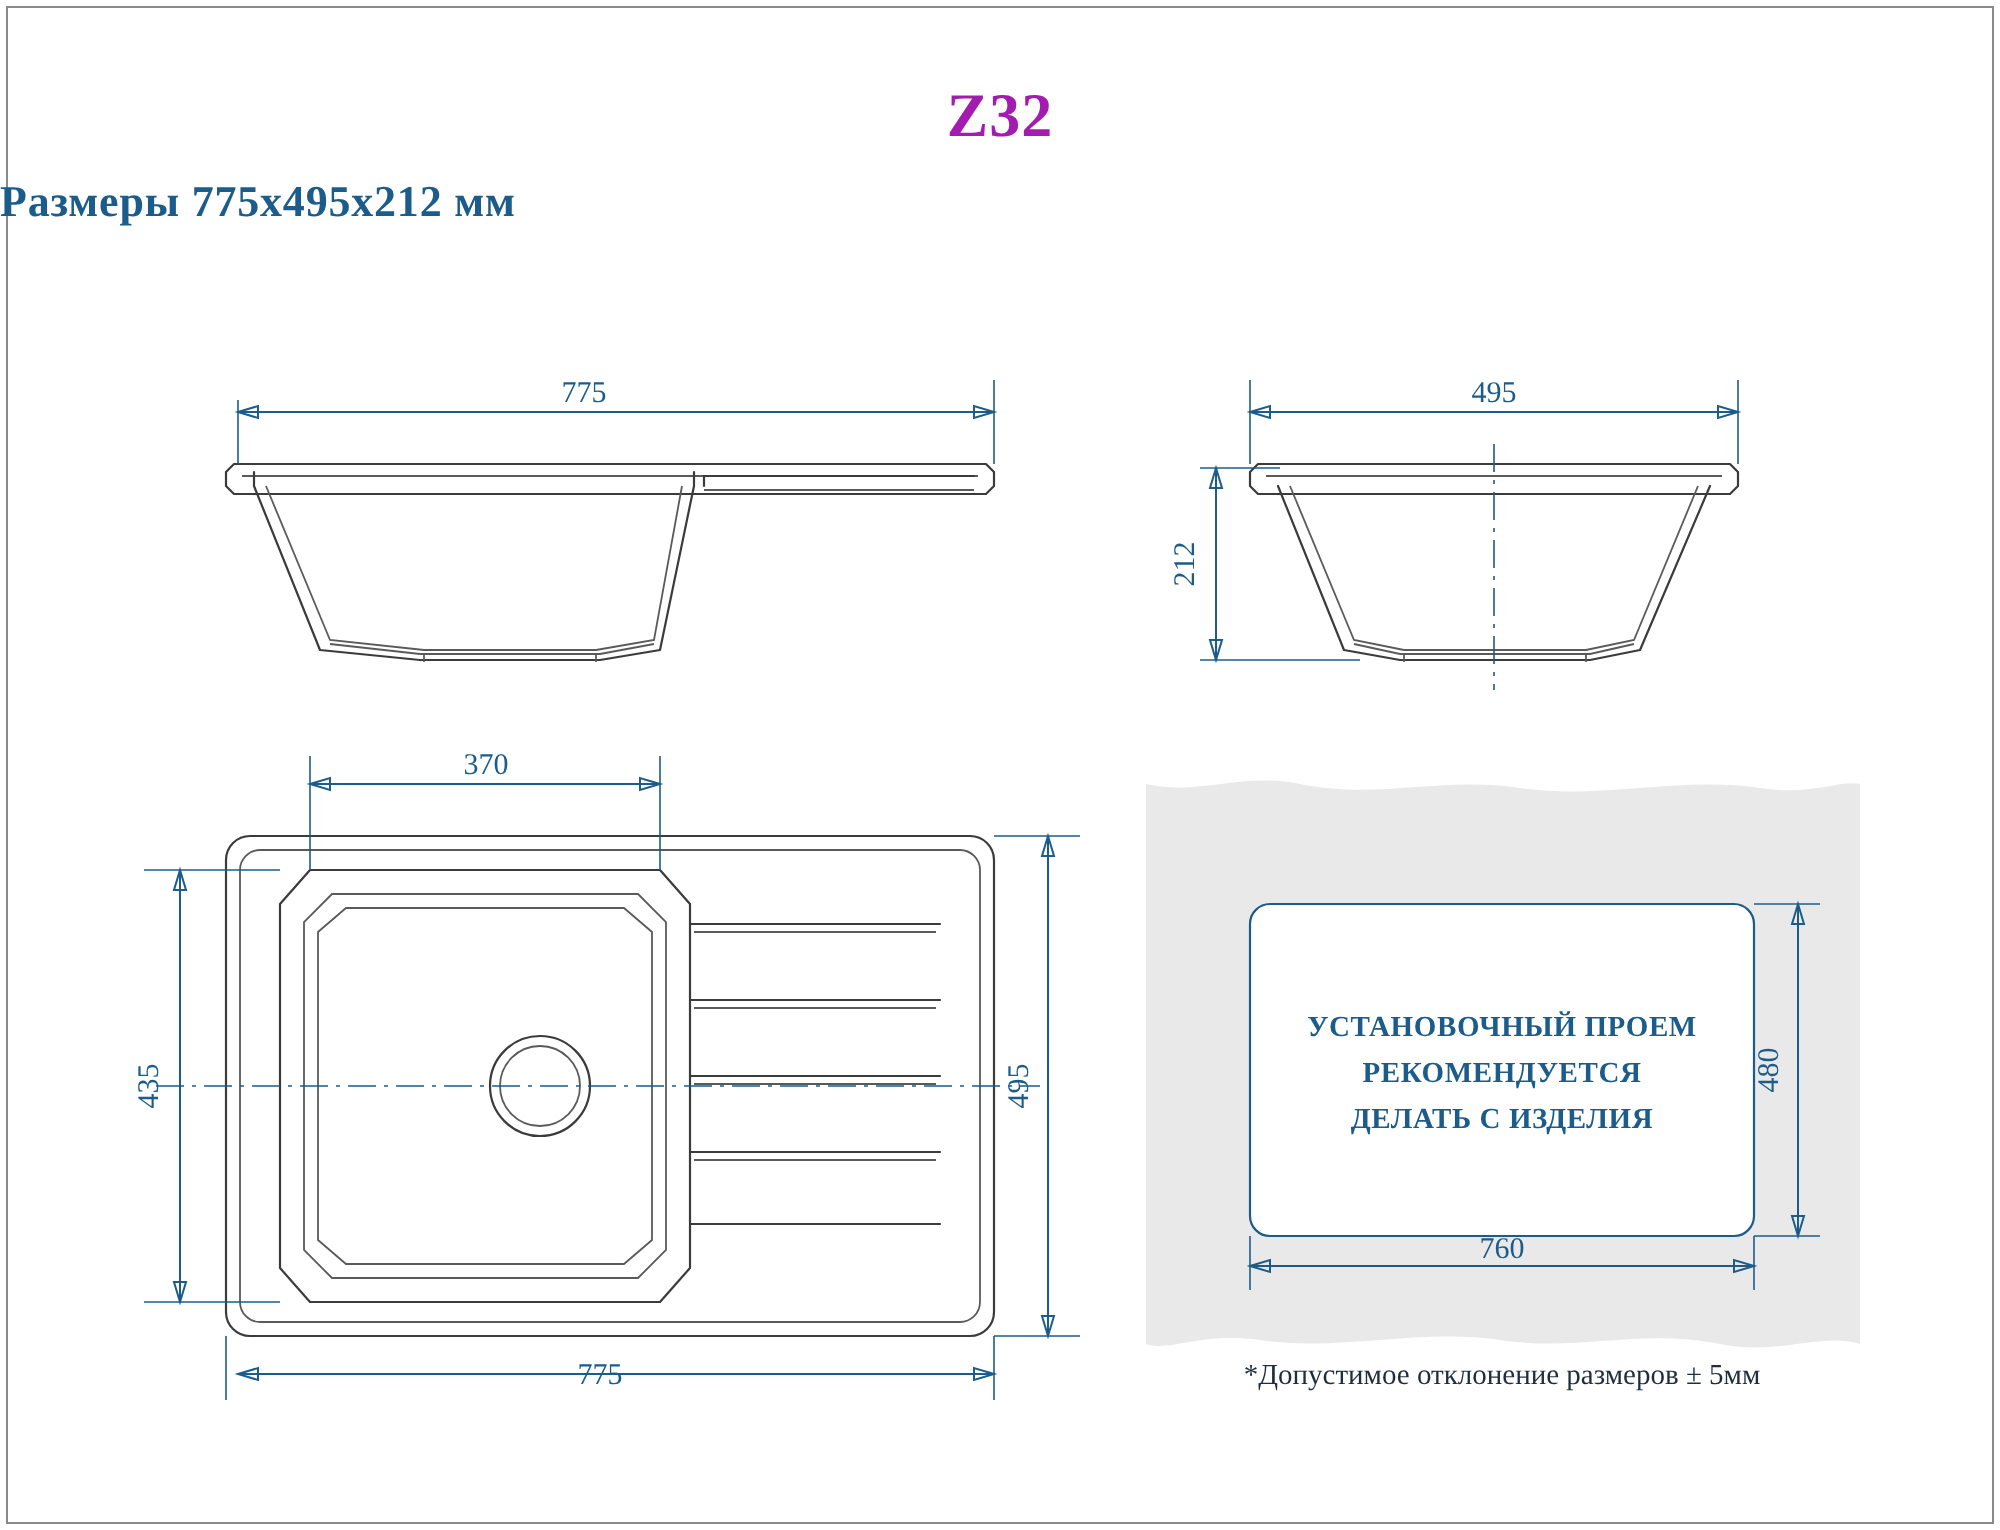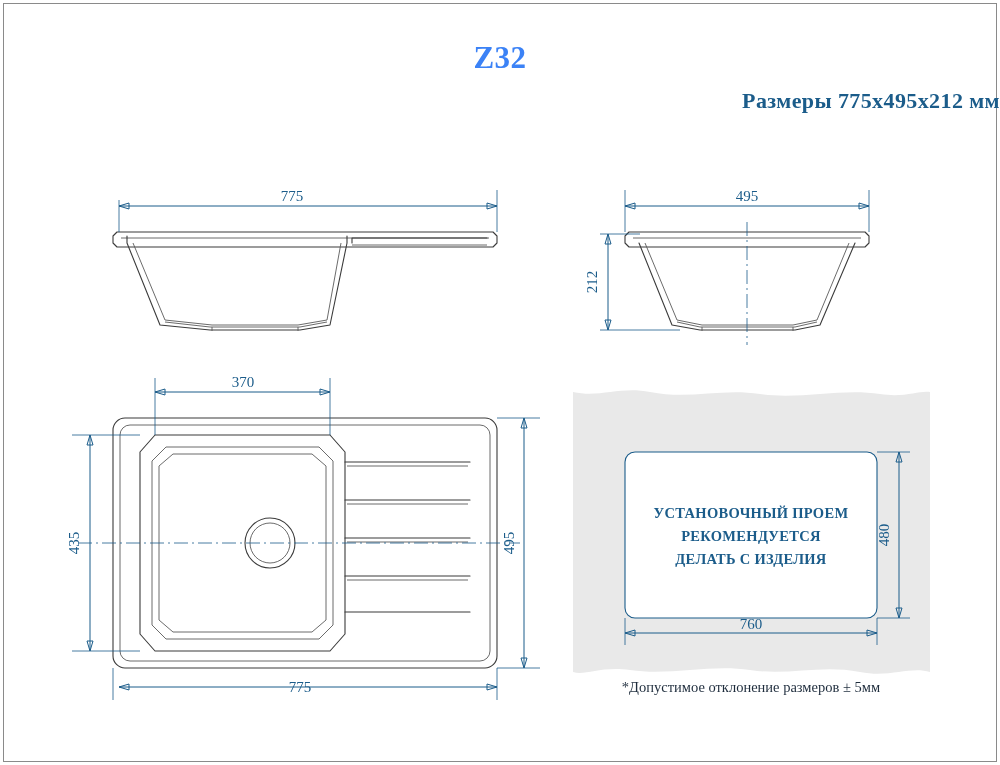--- a/index.html
+++ b/index.html
@@ -28,29 +28,29 @@
   }
   .title {
     position: absolute;
     left: 0;
     top: 40px;
     width: 1000px;
     text-align: center;
     font-family: "Liberation Serif", serif;
     font-weight: bold;
     font-size: 31px;
-    color: #3b82f6;
+    color: #a21caf;
     letter-spacing: 0.5px;
   }
   .subtitle {
     position: absolute;
     left: 0;
     top: 88px;
     width: 1000px;
-    text-align: right;
+    text-align: left;
     font-family: "Liberation Serif", serif;
     font-weight: bold;
     font-size: 22px;
     color: #1b5c8a;
     letter-spacing: 0.4px;
   }
   svg.layer {
     position: absolute;
     left: 0;
     top: 0;

